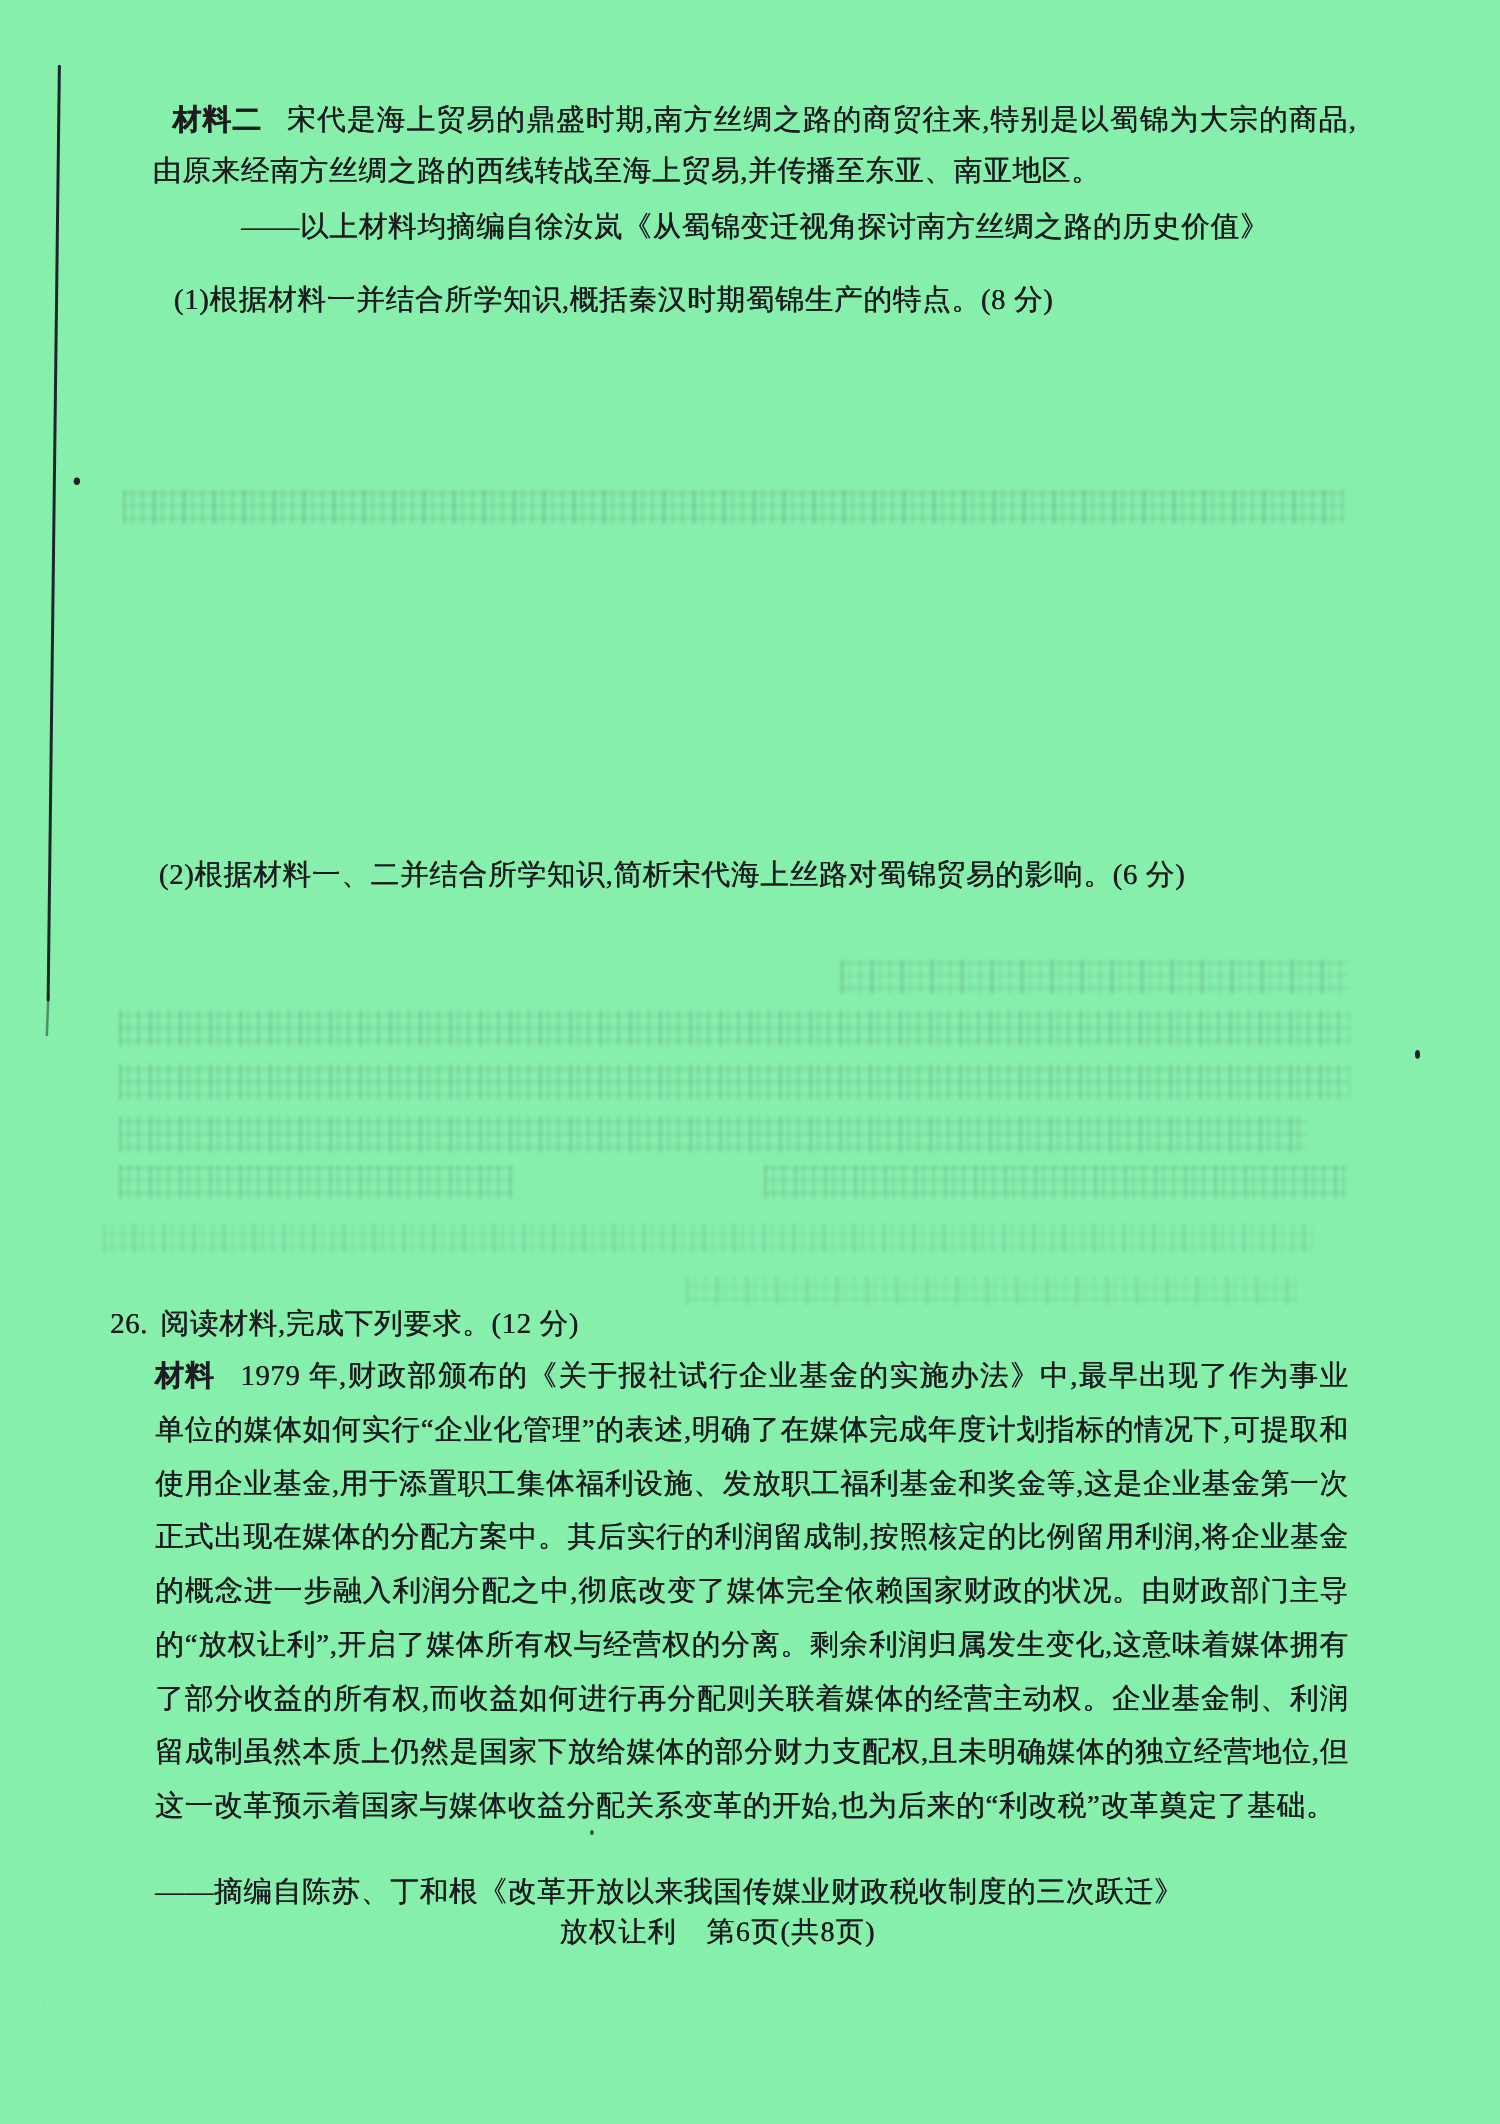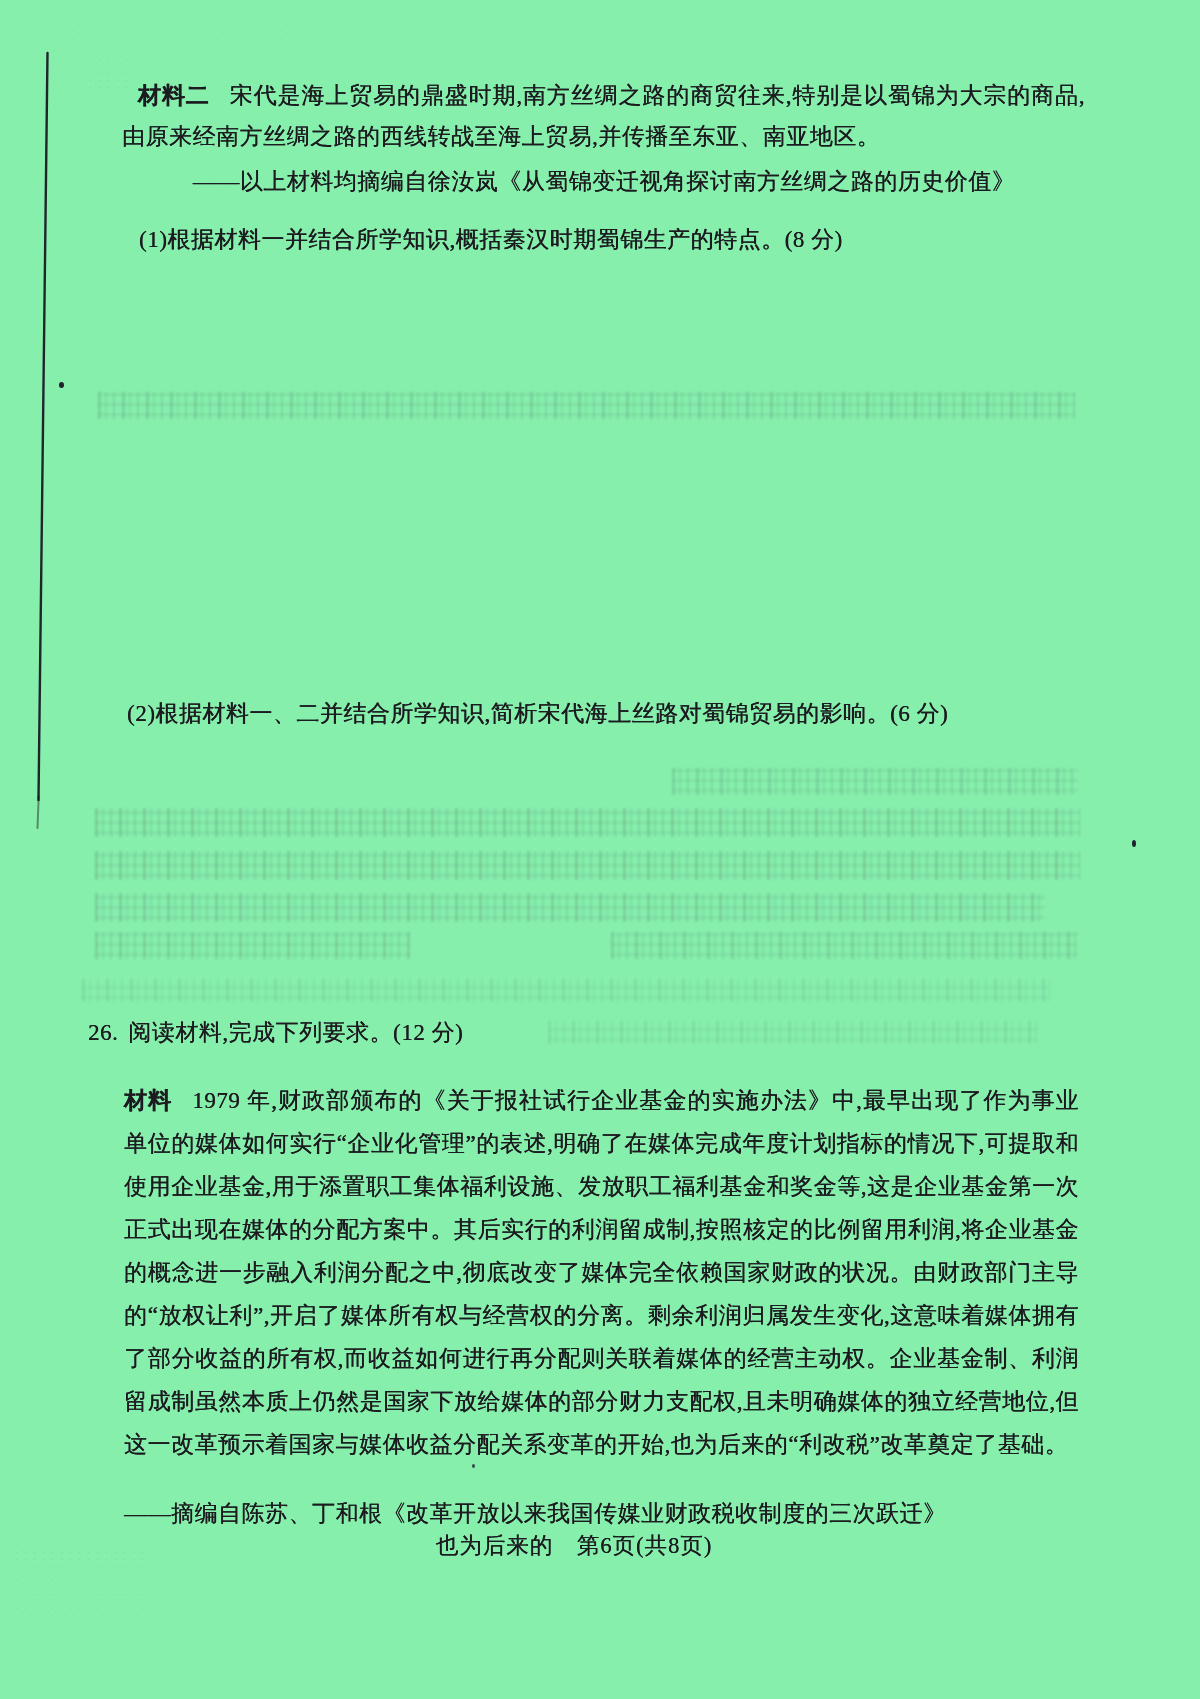--- a/index.html
+++ b/index.html
@@ -18,22 +18,22 @@
     line-height:41px;
     letter-spacing:0.5px;
     text-shadow:0.35px 0 0 currentColor;
     white-space:normal;
   }
   .label-bold{font-weight:bold;margin-right:20px;}
   .num-bold{margin-right:10px;}
   .mat2{left:122px;top:52px;width:963px;text-align:justify;text-indent:16px;}
   .attr1{left:124px;top:138px;width:960px;text-align:center;}
   .q1{left:127px;top:196px;width:960px;margin-left:12px;}
-  .q2{left:127px;top:670px;width:980px;}
-  .q26line{left:88px;top:994px;width:980px;margin-top:18px;}
+  .q2{left:127px;top:656px;width:980px;}
+  .q26line{left:88px;top:1020px;width:980px;margin-top:18px;}
   .mat26{left:124px;top:1056px;width:955px;line-height:43px;text-align:justify;}
   .attr2{left:124px;top:1470px;width:957px;text-align:left;}
   .footer{
     left:0;top:1525px;width:1200px;
     text-align:center;padding-right:52px;box-sizing:border-box;
     font-size:22.5px;letter-spacing:1px;
   }
   
   .ghost{
     position:absolute;
@@ -97,15 +97,15 @@
   <div class="ghost" style="left:611px;top:932px;width:467px;height:27px;opacity:.40;"></div>
   <div class="ghost" style="left:82px;top:979px;width:968px;height:23px;opacity:.26;"></div>
   <div class="ghost" style="left:548px;top:1021px;width:490px;height:23px;opacity:.24;"></div>
 
   <p class="txt q26line"><span class="num-bold">26.</span><span>阅读材料,完成下列要求。(12 分)</span></p>
 
   <p class="txt mat26"><b class="label-bold">材料</b><span>1979 年,财政部颁布的《关于报社试行企业基金的实施办法》中,最早出现了作为事业单位的媒体如何实行“企业化管理”的表述,明确了在媒体完成年度计划指标的情况下,可提取和使用企业基金,用于添置职工集体福利设施、发放职工福利基金和奖金等,这是企业基金第一次正式出现在媒体的分配方案中。其后实行的利润留成制,按照核定的比例留用利润,将企业基金的概念进一步融入利润分配之中,彻底改变了媒体完全依赖国家财政的状况。由财政部门主导的“放权让利”,开启了媒体所有权与经营权的分离。剩余利润归属发生变化,这意味着媒体拥有了部分收益的所有权,而收益如何进行再分配则关联着媒体的经营主动权。企业基金制、利润留成制虽然本质上仍然是国家下放给媒体的部分财力支配权,且未明确媒体的独立经营地位,但这一改革预示着国家与媒体收益分配关系变革的开始,也为后来的“利改税”改革奠定了基础。</span></p>
 
   <p class="txt attr2">——摘编自陈苏、丁和根《改革开放以来我国传媒业财政税收制度的三次跃迁》</p>
 
-  <div class="txt footer">也为后来的　第6页(共8页)</div>
+  <div class="txt footer">放权让利　第6页(共8页)</div>
 
 </div>
 
 </body></html>

